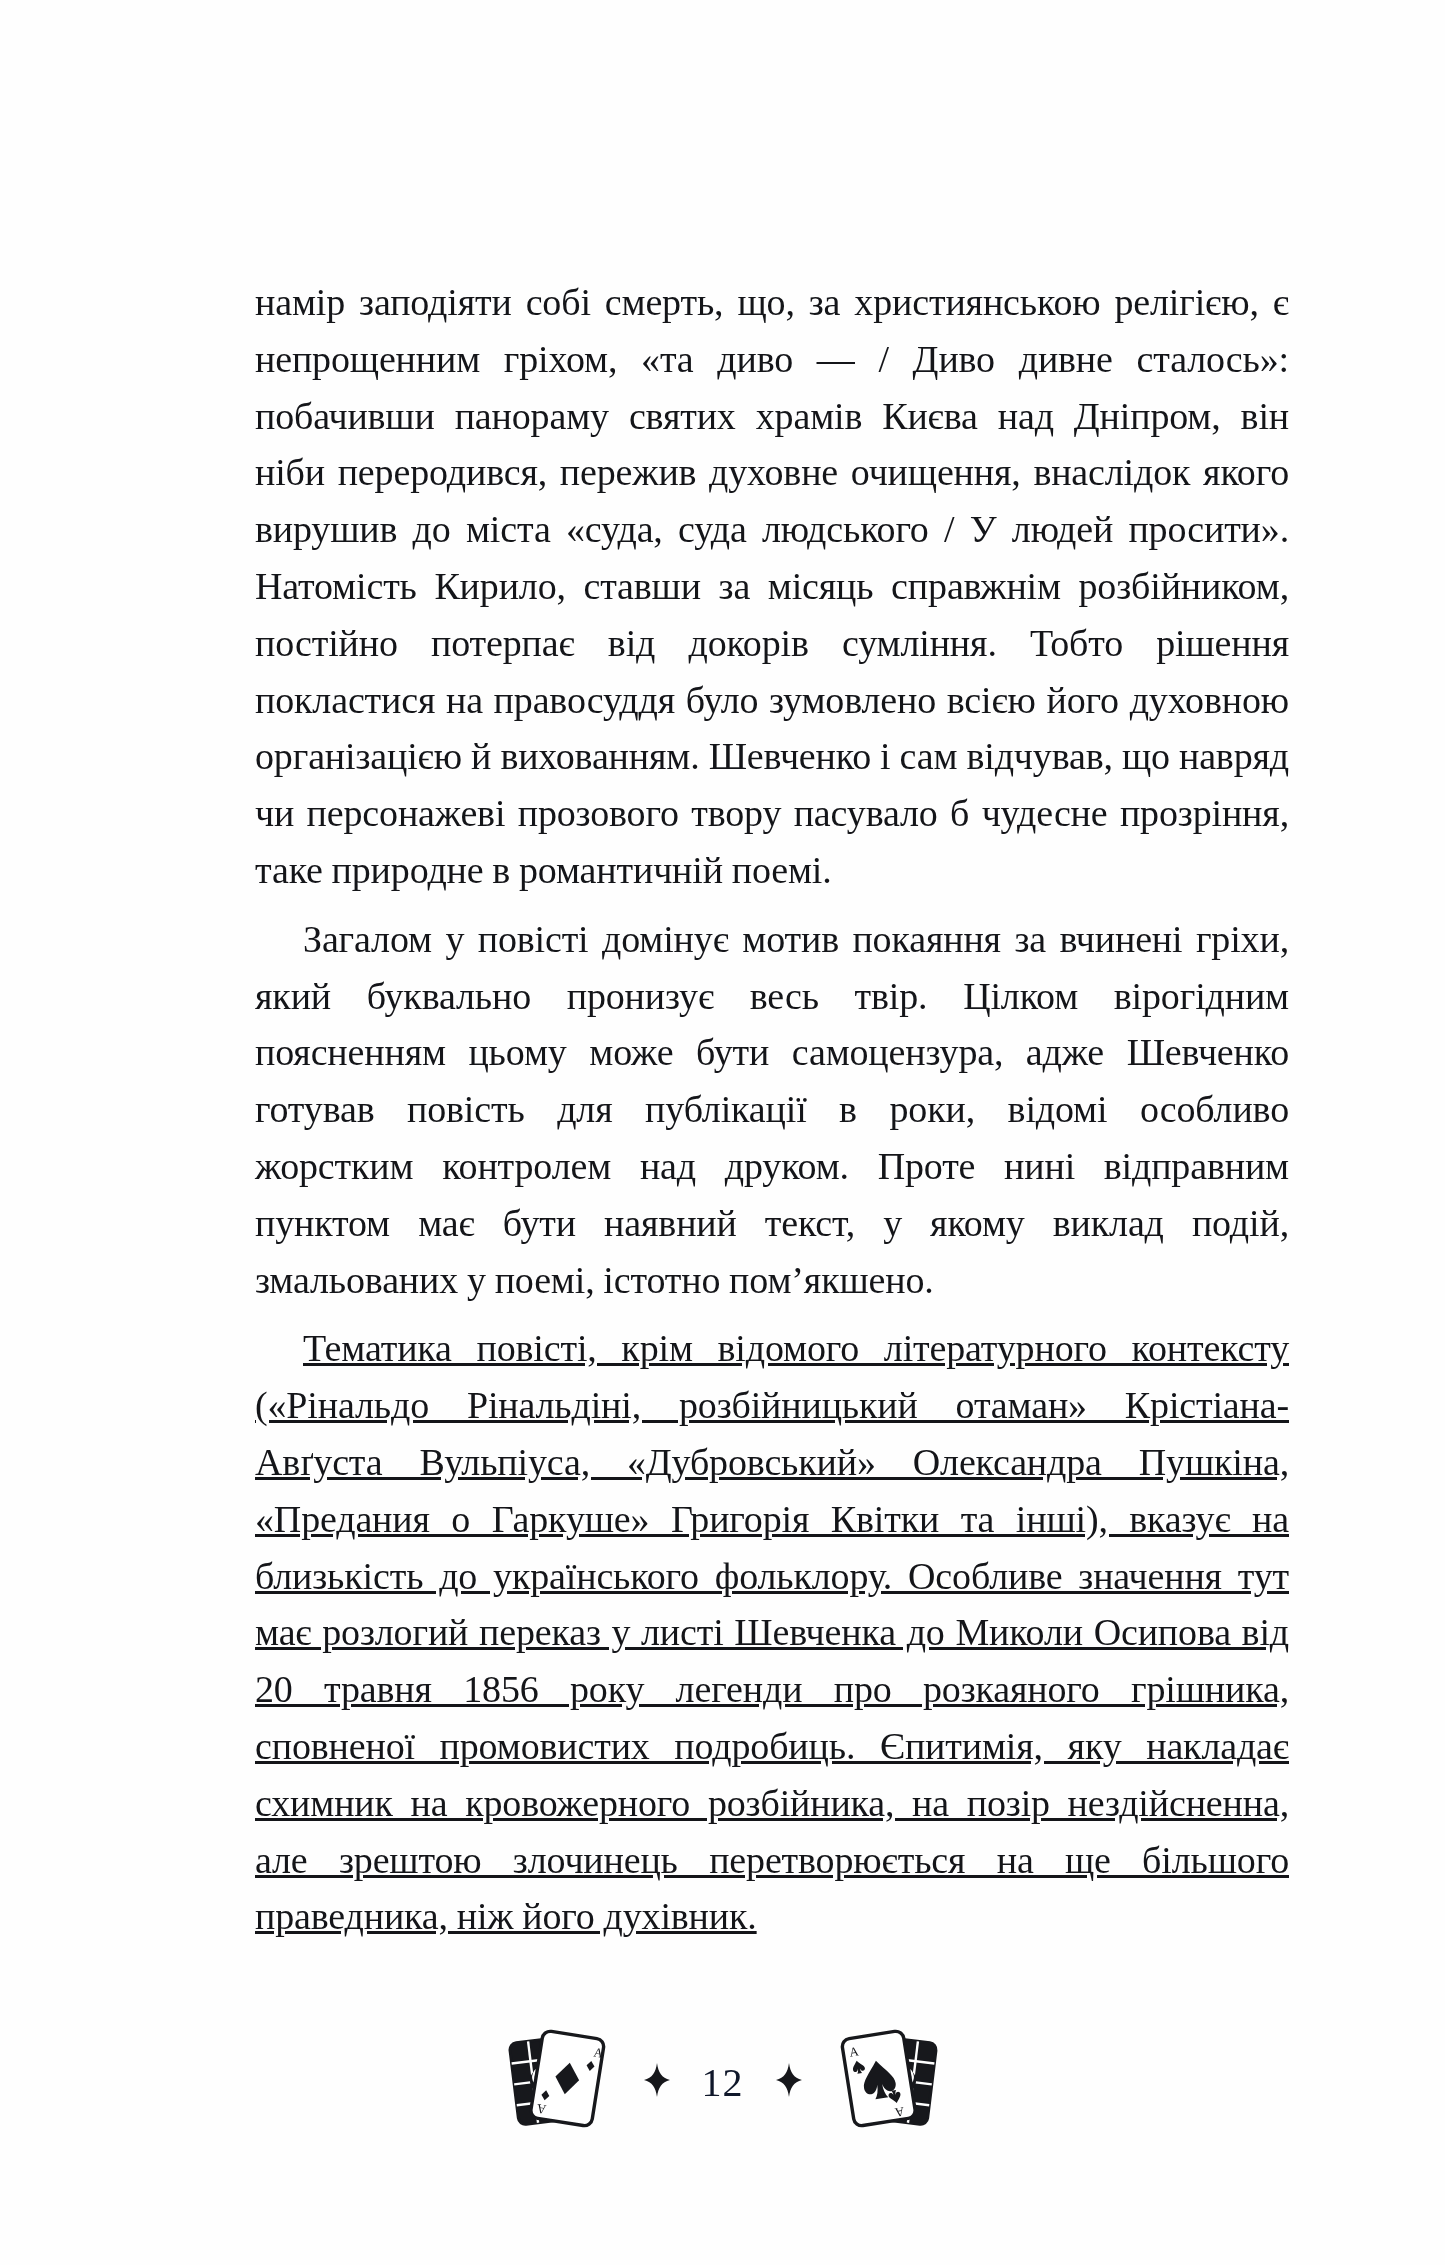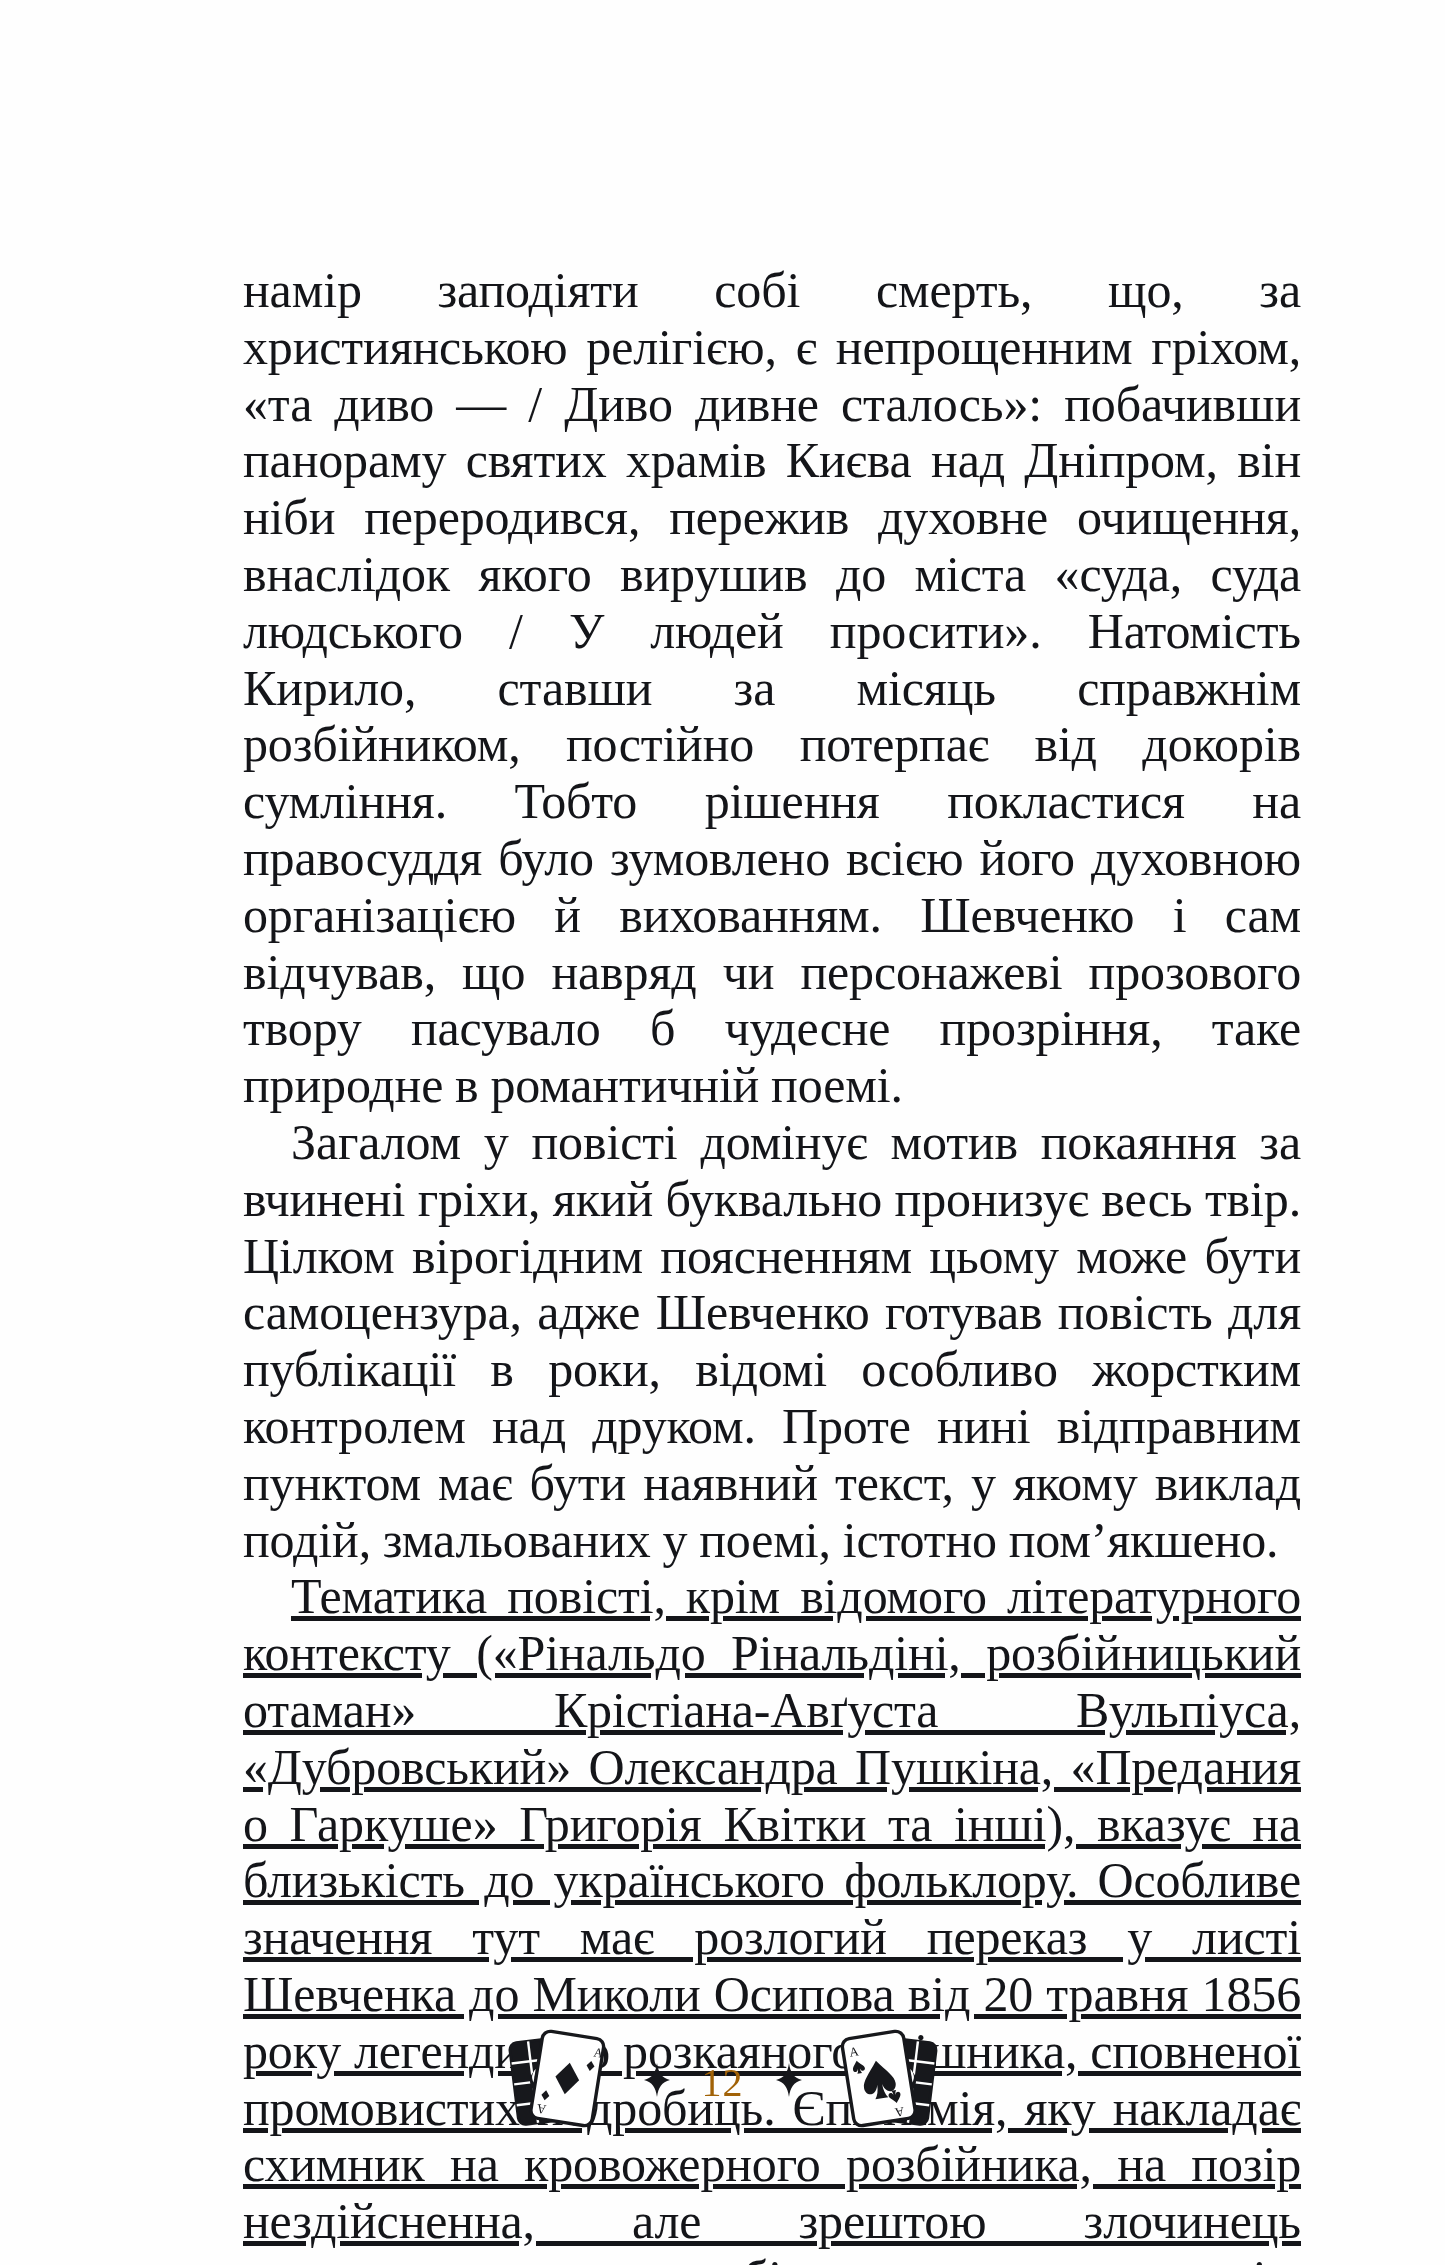--- a/index.html
+++ b/index.html
@@ -47,22 +47,22 @@
   }
 
   
   .textblock {
     position: absolute;
     left: 243px;
     top: 262px;
     width: 1058px;
   }
   .para {
-    margin: 0;
-    font-size: 50px;
+    margin: 12px;
+    font-size: 38px;
     line-height: 56.8px;
     text-align: justify;
     text-justify: inter-word;
     letter-spacing: -0.15px;
     word-spacing: -0.5px;
     hyphens: manual;
     color: #141519;
   }
   .para.indent {
     text-indent: 48px;
@@ -83,21 +83,21 @@
     top: 2022px;
     height: 120px;
     display: flex;
     align-items: center;
     justify-content: center;
     gap: 30px;
   }
   .folio-num {
     font-family: "Liberation Serif", "DejaVu Serif", serif;
     font-size: 40px;
-    color: #a16207;
+    color: #0f172a;
     min-width: 46px;
     text-align: center;
     letter-spacing: 1px;
   }
   .cards {
     display: block;
   }
 </style>
 </head>
 <body>

